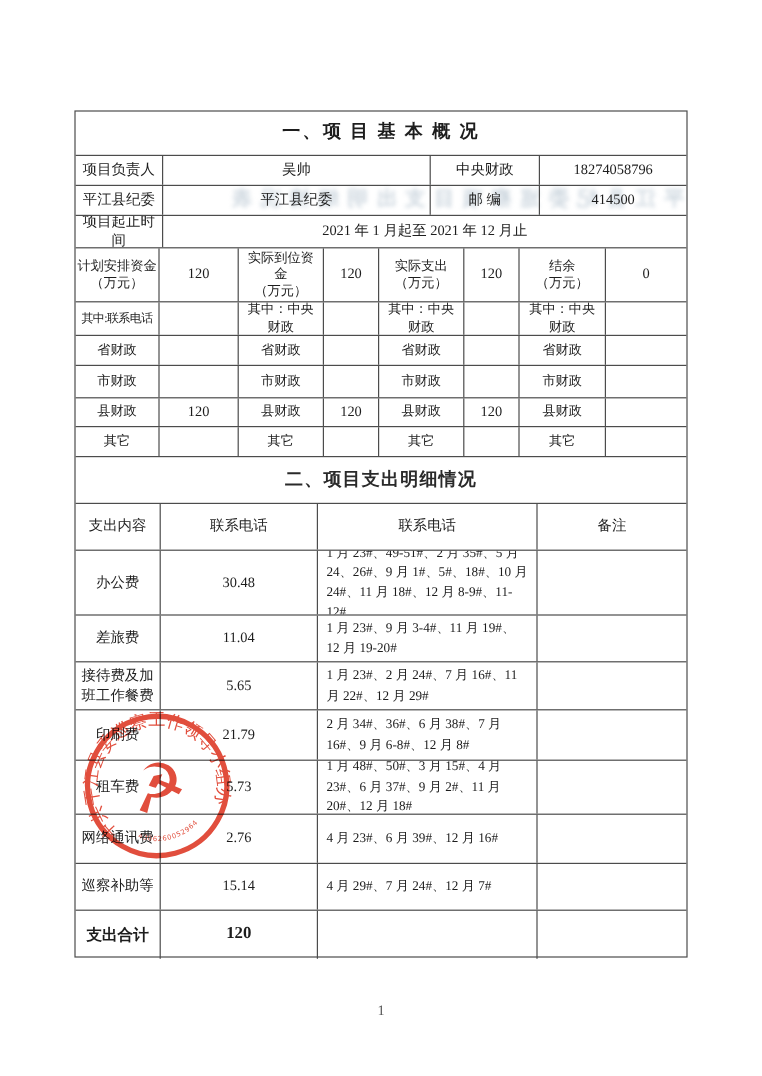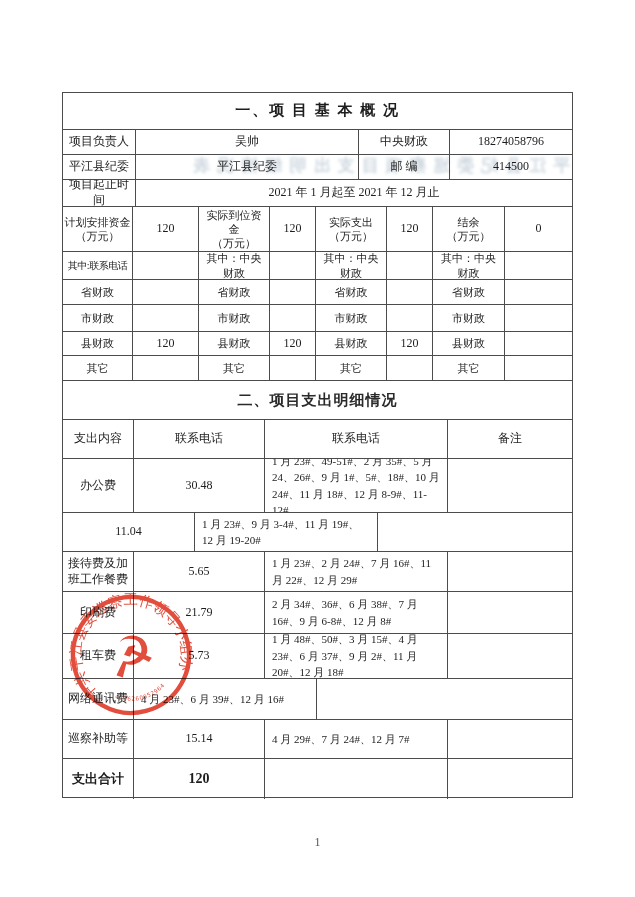--- a/index.html
+++ b/index.html
@@ -210,20 +210,21 @@
     </div>
 
     <div class="r" style="flex:0 0 54px">
       <div class="c w-c1">办公费</div>
       <div class="c w-c2">30.48</div>
       <div class="c w-c3 voucher">1 月 23#、49-51#、2 月 35#、5 月 24、26#、9 月 1#、5#、18#、10 月 24#、11 月 18#、12 月 8-9#、11-12#</div>
       <div class="c w-c4"></div>
     </div>
 
     <div class="r" style="flex:0 0 39px">
+      <div class="c w-c1">差旅费</div>
       <div class="c w-c2">11.04</div>
       <div class="c w-c3 voucher">1 月 23#、9 月 3-4#、11 月 19#、12 月 19-20#</div>
       <div class="c w-c4"></div>
     </div>
 
     <div class="r" style="flex:0 0 40px">
       <div class="c w-c1">接待费及加班工作餐费</div>
       <div class="c w-c2">5.65</div>
       <div class="c w-c3 voucher">1 月 23#、2 月 24#、7 月 16#、11 月 22#、12 月 29#</div>
       <div class="c w-c4"></div>
@@ -238,20 +239,21 @@
 
     <div class="r" style="flex:0 0 45px">
       <div class="c w-c1">租车费</div>
       <div class="c w-c2">5.73</div>
       <div class="c w-c3 voucher">1 月 48#、50#、3 月 15#、4 月 23#、6 月 37#、9 月 2#、11 月 20#、12 月 18#</div>
       <div class="c w-c4"></div>
     </div>
 
     <div class="r" style="flex:0 0 41px">
       <div class="c w-c1">网络通讯费</div>
+      <div class="c w-c2">2.76</div>
       <div class="c w-c3 voucher">4 月 23#、6 月 39#、12 月 16#</div>
       <div class="c w-c4"></div>
     </div>
 
     <div class="r" style="flex:0 0 39px">
       <div class="c w-c1">巡察补助等</div>
       <div class="c w-c2">15.14</div>
       <div class="c w-c3 voucher">4 月 29#、7 月 24#、12 月 7#</div>
       <div class="c w-c4"></div>
     </div>

